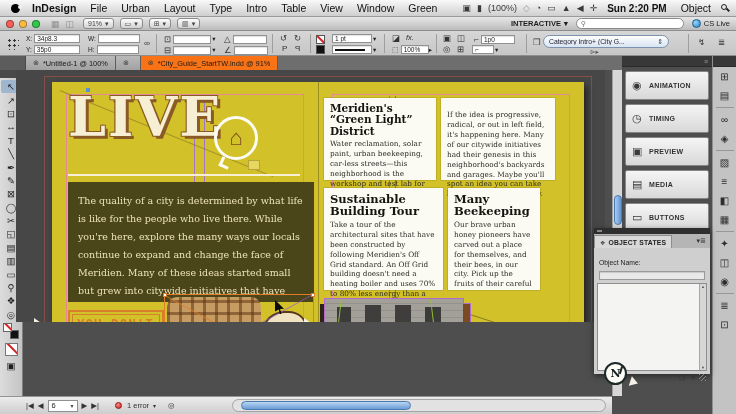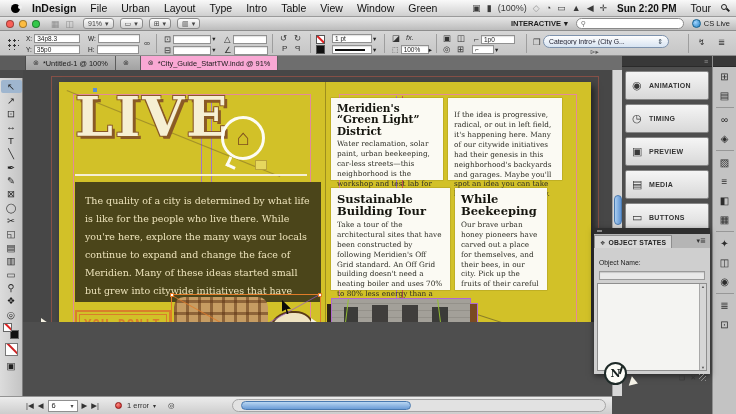--- a/index.html
+++ b/index.html
@@ -18,28 +18,28 @@
 .vbtn{height:11px;border:1px solid #8b8b8b;border-radius:3px;background:linear-gradient(#fdfdfd,#d2d2d2);font-size:7px;color:#444;display:flex;align-items:center;padding:0 4px;margin-left:6px;white-space:nowrap}
 
 .controlbar{left:0;top:31px;width:736px;height:25px;background:linear-gradient(#d6d6d6,#c6c6c6);border-bottom:1px solid #8d8d8d}
 .fld{background:#fff;border:1px solid #919191;font-size:6.5px;color:#222;display:flex;align-items:center;padding:0 2px;box-shadow:inset 0 1px 1px rgba(0,0,0,.12);height:9px;white-space:nowrap;overflow:hidden}
 .lbl{font-size:6.5px;color:#222;margin-right:2px}
 .cpico{font-size:8.5px;color:#333;margin:0 2px}
 .sep{position:absolute;width:1px;background:#9e9e9e;top:3px;height:19px}
 
 .tabbar{left:0;top:56px;width:736px;height:14px;background:#6e6e6e;display:flex}
 .tab{height:14px;display:flex;align-items:center;font-size:7.4px;color:#191919;padding:0 7px;background:linear-gradient(#b9b9b9,#a2a2a2);border-right:1px solid #5d5d5d;white-space:nowrap}
-.tab.active{background:#f9a8d4}
+.tab.active{background:#f97316}
 .tclose{font-size:7px;margin-right:4px;color:#3c3c3c}
 
 .tools{left:0;top:70px;width:23px;height:326px;background:linear-gradient(90deg,#dcdcdc,#c4c4c4);border-right:1px solid #7f7f7f;display:flex;flex-direction:column;align-items:center}
 .tool{width:21px;height:13.4px;display:flex;align-items:center;justify-content:center;font-size:9.5px;color:#1f1f1f}
 .tool.active{background:#9fb6cf;border-radius:2px}
 
-.canvas{left:23px;top:70px;width:589px;height:252px;background:#474747;overflow:hidden}
+.canvas{left:16px;top:70px;width:589px;height:252px;background:#474747;overflow:hidden}
 .spread{position:absolute;left:36px;top:12px;width:532px;height:308px;background:#d2c128;box-shadow:3px 4px 7px rgba(0,0,0,.55)}
 .guide{position:absolute;pointer-events:none}
 .wbox{position:absolute;background:#fbfaf3;box-shadow:0 0 0 .5px rgba(0,0,0,.18)}
 .wbox .t{font:700 10.5px/1.08 "DejaVu Serif",serif;color:#15150e;margin:5px 6px 2px}
 .wbox .b{font:7.3px/1.36 "DejaVu Serif",serif;color:#2c2c24;margin:0 6px}
 .arrowL{width:0;height:0;border:9px solid transparent;border-right:13px solid #f4f1e2;border-left:0}
 .arrowR{width:0;height:0;border:9px solid transparent;border-left:13px solid #f4f1e2;border-right:0}
 
 .dock{left:622px;top:56px;width:90px;height:358px;background:#4e4e4e}
 .dockhead{height:11px;background:#383838;border-bottom:1px solid #2a2a2a;display:flex;justify-content:flex-end;align-items:center;padding:0 4px;color:#9a9a9a;font-size:7px}
@@ -78,21 +78,21 @@
   <span class="stic">▣</span>
   <span class="stic">▮</span>
   <span class="stic">(100%)</span>
   <span class="stic" style="color:#9a9a9a">◇</span>
   <span class="stic">◔</span>
   <span class="stic">▭</span>
   <span class="stic">▲</span>
   <span class="stic">◀</span>
   <span class="stic">✛</span>
   <span class="mi" style="font-weight:bold;font-size:10px">Sun 2:20 PM</span>
-  <span class="mi">Tour</span>
+  <span class="mi">Object</span>
   <div style="position:relative;width:10px;height:10px;margin-left:2px">
     <div style="position:absolute;left:1px;top:1px;width:6px;height:6px;border:1.4px solid #222;border-radius:50%"></div>
     <div style="position:absolute;left:6px;top:6px;width:4px;height:1.6px;background:#222;transform:rotate(45deg)"></div>
   </div>
 </div>
 
 <div class="a appbar">
   <div class="light" style="background:#f95f57"></div>
   <div class="light" style="background:#fdbc40"></div>
   <div class="light" style="background:#34c84a"></div>
@@ -367,21 +367,21 @@
       <div class="b">Water reclamation, solar paint, urban beekeeping, car-less streets—this neighborhood is the workshop and test lab for our sustainable city.</div>
     </div>
     <div class="wbox" style="left:389px;top:16px;width:114px;height:82px">
       <div class="b" style="margin-top:12px">If the idea is progressive, radical, or out in left field, it's happening here. Many of our citywide initiatives had their genesis in this neighborhood's backyards and garages. Maybe you'll spot an idea you can take back to improve your city.</div>
     </div>
     <div class="wbox" style="left:272px;top:106px;width:119px;height:102px">
       <div class="t" style="font-size:11.5px">Sustainable Building Tour</div>
       <div class="b">Take a tour of the architectural sites that have been constructed by following Meridien's Off Grid standard. An Off Grid building doesn't need a heating boiler and uses 70% to 80% less energy than a conventional building.</div>
     </div>
     <div class="wbox" style="left:396px;top:106px;width:92px;height:102px;overflow:hidden">
-      <div class="t" style="font-size:11.5px">While Beekeeping</div>
+      <div class="t" style="font-size:11.5px">Many Beekeeping</div>
       <div class="b">Our brave urban honey pioneers have carved out a place for themselves, and their bees, in our city. Pick up the fruits of their careful labor at a corner market.</div>
     </div>
 
     <div style="position:absolute;left:272px;top:216px;width:140px;height:90px;background:#a09c94;border:1px solid #b06ad0;box-shadow:-4px 6px 0 #2e2416,4px 10px 0 #83623c;overflow:visible">
       <div style="position:absolute;right:-8px;top:4px;width:9px;height:84px;background:#7a4a22;border:1px solid #b06ad0"></div>
       <div style="position:absolute;inset:0;overflow:hidden">
         <div style="position:absolute;inset:0;background:repeating-linear-gradient(0deg,#a3a099 0 6px,#94918a 6px 7px)"></div>
         <div style="position:absolute;left:12px;top:8px;width:14px;height:20px;background:#3b3b39"></div>
         <div style="position:absolute;left:40px;top:6px;width:16px;height:22px;background:#403e3c"></div>
         <div style="position:absolute;left:70px;top:6px;width:16px;height:22px;background:#403e3c"></div>

